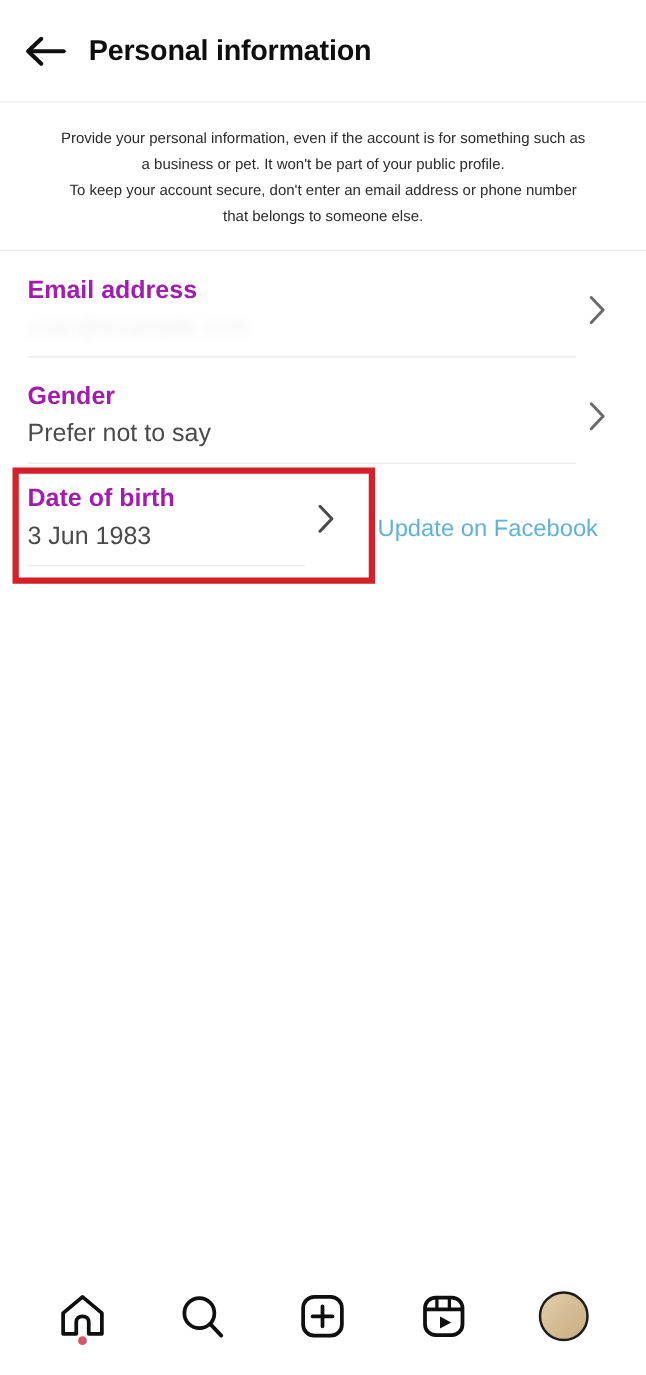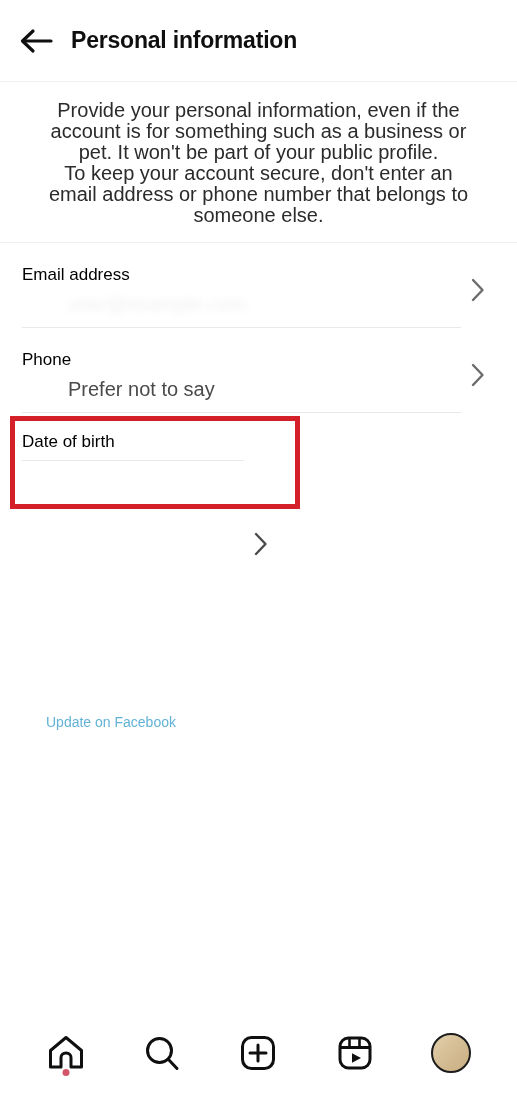--- a/index.html
+++ b/index.html
@@ -56,21 +56,21 @@
   }
 
   
   .intro {
     padding: 18px 44px 16px 44px;
     border-bottom: 1px solid #efefef;
     background: #ffffff;
   }
 
   .intro p {
-    font-size: 20px;
+    font-size: 12px;
     line-height: 21px;
     color: #2b2b2b;
     text-align: center;
   }
 
   .intro p.second {
   }
 
   
   .fields {
@@ -87,33 +87,33 @@
 
   .field-inner {
     flex: 1 1 auto;
     min-width: 0;
     padding-top: 22px;
     padding-bottom: 9px;
     border-bottom: 1px solid #e9e9e9;
   }
 
   .field-label {
-    font-size: 17px;
-    color: #000000;
+    font-size: 20px;
+    color: #a21caf;
     line-height: 19px;
+    font-weight: bold;
   }
 
   .field-value {
     font-size: 20px;
     color: #4a4a4a;
     line-height: 28px;
     margin-top: 6px;
     white-space: nowrap;
     overflow: hidden;
-    margin-left: 46px;
   }
 
   
   .field-value.redacted {
     color: rgba(140, 140, 140, 0.13);
     filter: blur(3.4px);
     user-select: none;
   }
 
   .chevron {
@@ -127,21 +127,20 @@
   }
 
   .chevron svg { display: block; }
 
   
   .dob-block {
     position: relative;
     display: flex;
     align-items: flex-start;
     padding: 0 22px;
-    flex-direction: column;
   }
 
   .dob-highlight {
     position: absolute;
     left: 10px;
     top: 3px;
     width: 290px;
     height: 93px;
     border: 5px solid #d32029;
     pointer-events: none;
@@ -172,21 +171,21 @@
     display: flex;
     align-items: center;
     justify-content: center;
     margin-top: 6px;
   }
 
   .fb-link {
     flex: 0 0 auto;
     margin-left: 24px;
     margin-top: 42px;
-    font-size: 14px;
+    font-size: 19px;
     color: #62b2d6;
     line-height: 22px;
     white-space: nowrap;
     cursor: pointer;
     text-decoration: none;
   }
 
   
   .spacer { flex: 1 1 auto; background: #ffffff; }
 
@@ -265,38 +264,39 @@
       <div class="chevron">
         <svg width="16" height="26" viewBox="0 0 16 26" fill="none">
           <path d="M3 3L12.5 13L3 23" stroke="#6b6b6b" stroke-width="2.4" stroke-linecap="round" stroke-linejoin="round"></path>
         </svg>
       </div>
     </div>
 
 
     <div class="field-row">
       <div class="field-inner">
-        <div class="field-label">Phone</div>
+        <div class="field-label">Gender</div>
         <div class="field-value">Prefer not to say</div>
       </div>
       <div class="chevron">
         <svg width="16" height="26" viewBox="0 0 16 26" fill="none">
           <path d="M3 3L12.5 13L3 23" stroke="#6b6b6b" stroke-width="2.4" stroke-linecap="round" stroke-linejoin="round"></path>
         </svg>
       </div>
     </div>
 
   </div>
 
   <div class="dob-block">
     <div class="dob-highlight"></div>
 
     <div class="dob-row">
       <div class="dob-inner">
         <div class="field-label">Date of birth</div>
+        <div class="field-value">3 Jun 1983</div>
       </div>
       <div class="dob-chevron">
         <svg width="16" height="26" viewBox="0 0 16 26" fill="none">
           <path d="M3 3L12.5 13L3 23" stroke="#4a4a4a" stroke-width="2.4" stroke-linecap="round" stroke-linejoin="round"></path>
         </svg>
       </div>
     </div>
 
     <a class="fb-link">Update on Facebook</a>
   </div>

